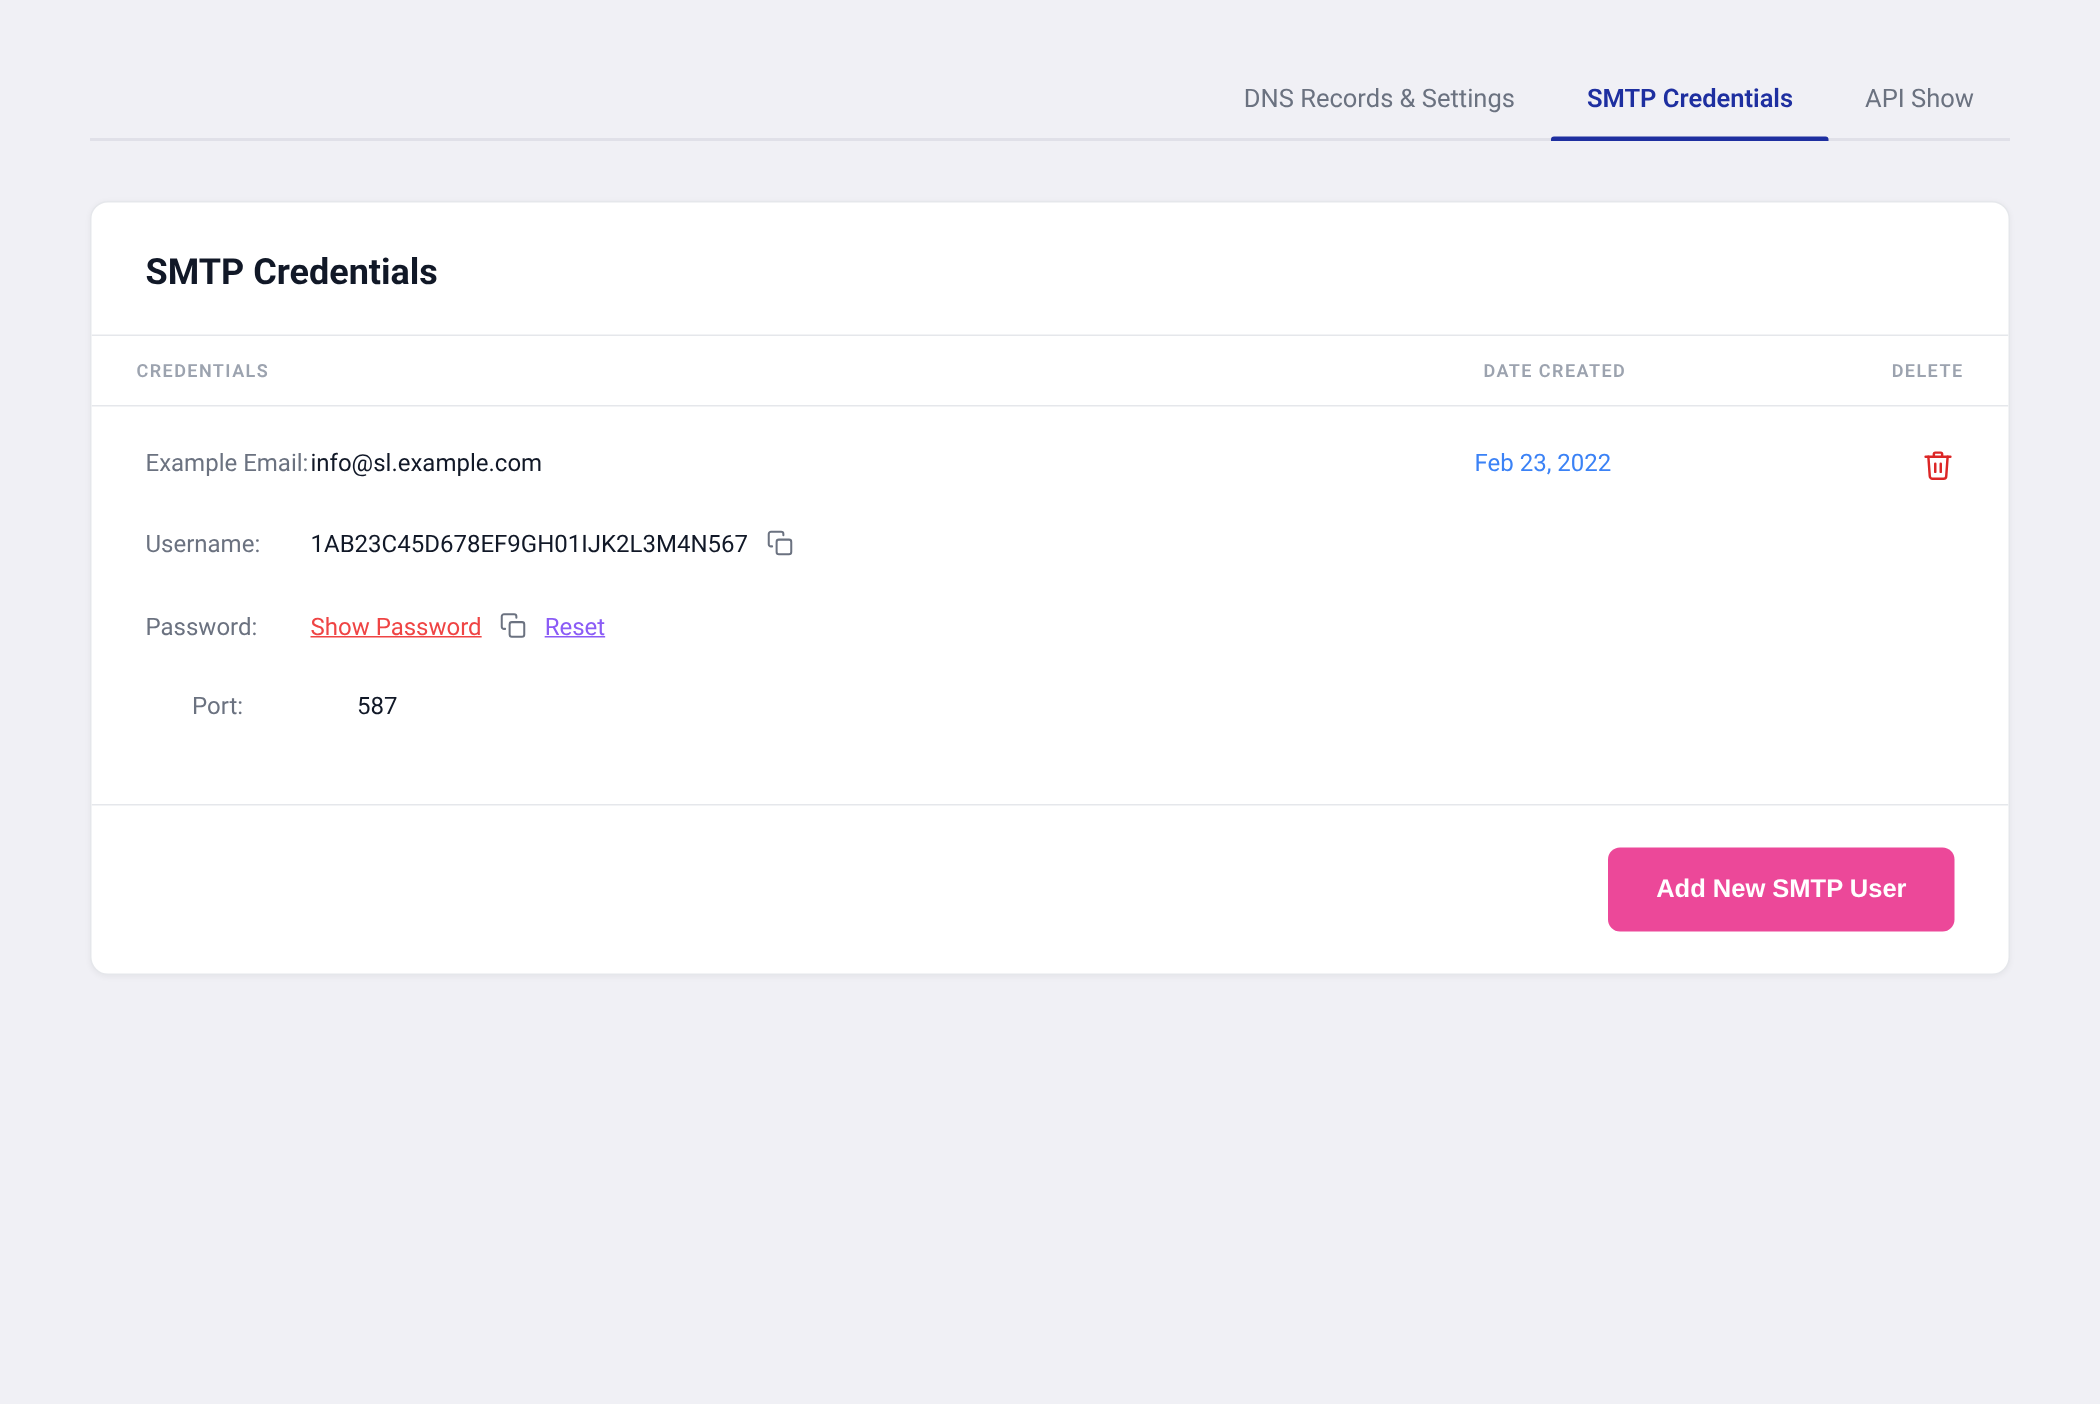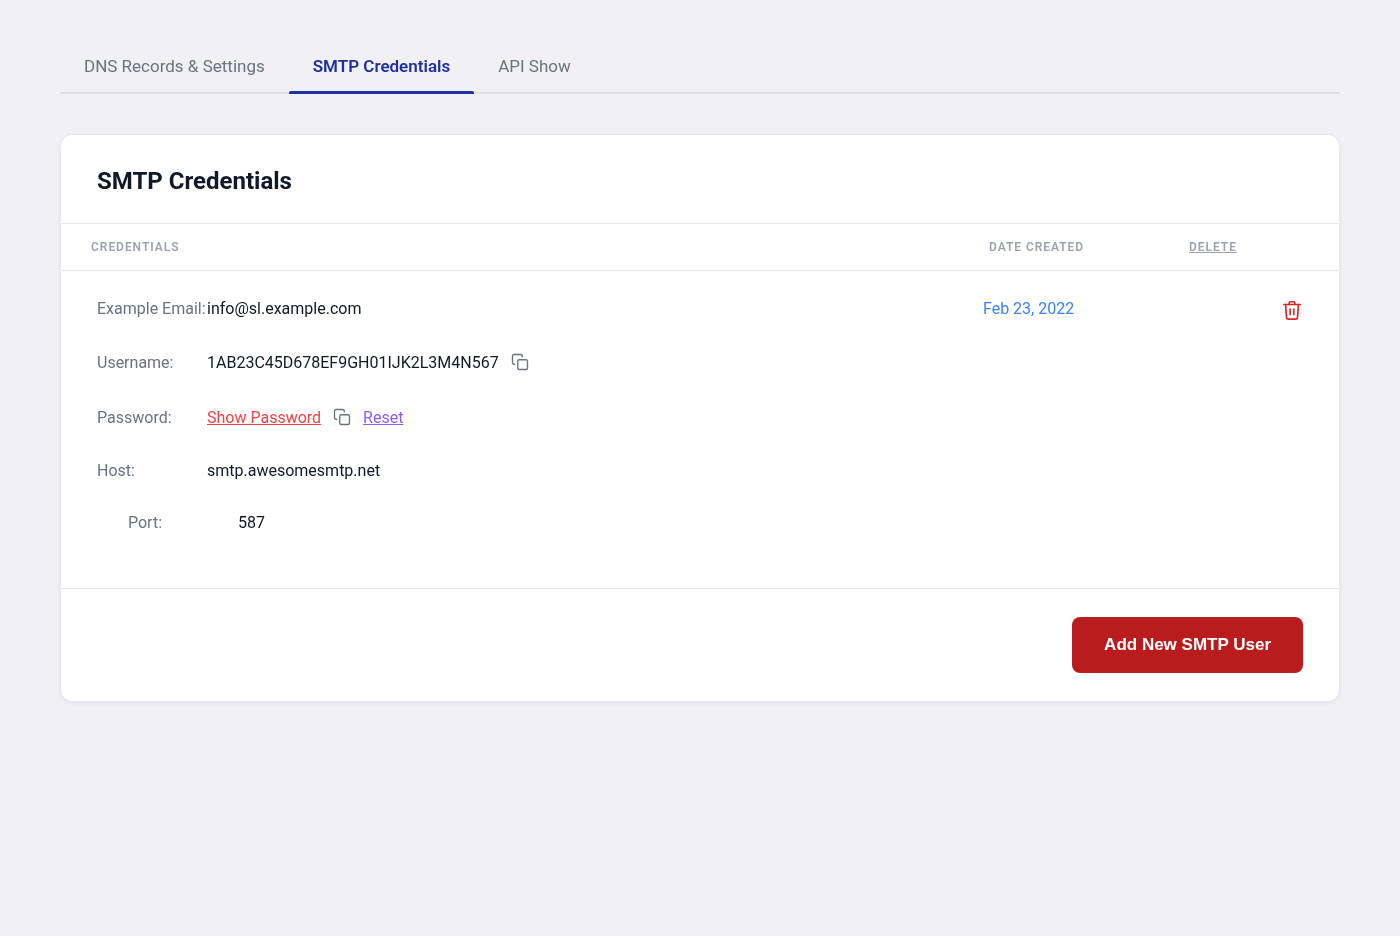--- a/index.html
+++ b/index.html
@@ -23,20 +23,21 @@
       width: 100%;
       max-width: 1300px;
     }
 
     
     .tabs {
       display: flex;
       align-items: center;
       border-bottom: 2px solid #e0e0e8;
       margin-bottom: 40px;
+      justify-content: flex-end;
     }
 
     .tab-item {
       padding: 16px 24px;
       font-size: 17px;
       color: #6b7280;
       cursor: pointer;
       text-decoration: none;
       font-weight: 400;
       position: relative;
@@ -89,22 +90,21 @@
 
     .col-header {
       font-size: 12px;
       font-weight: 600;
       color: #9ca3af;
       letter-spacing: 0.08em;
       text-transform: uppercase;
     }
 
     .col-header.right {
-      text-align: left;
-      text-decoration: underline;
+      text-align: right;
     }
 
     
     .table-body {
       padding: 28px 36px 36px;
       border-bottom: 1px solid #e5e7eb;
     }
 
     .credential-row {
       display: flex;
@@ -195,21 +195,21 @@
     }
 
     
     .card-footer {
       padding: 28px 36px;
       display: flex;
       justify-content: flex-end;
     }
 
     .add-btn {
-      background-color: #b91c1c;
+      background-color: #ec4899;
       color: #ffffff;
       border: none;
       border-radius: 8px;
       padding: 18px 32px;
       font-size: 17px;
       font-weight: 700;
       cursor: pointer;
       white-space: nowrap;
     }
 
@@ -282,24 +282,20 @@
               <button class="copy-icon-btn" title="Copy password">
                 <svg class="copy-svg" viewBox="0 0 24 24" stroke-width="1.8" stroke-linecap="round" stroke-linejoin="round">
                   <rect x="9" y="9" width="13" height="13" rx="2" ry="2"></rect>
                   <path d="M5 15H4a2 2 0 0 1-2-2V4a2 2 0 0 1 2-2h9a2 2 0 0 1 2 2v1"></path>
                 </svg>
               </button>
               <button class="reset-link">Reset</button>
             </span>
           </div>
 
-          <div class="credential-row">
-            <span class="cred-label">Host:</span>
-            <span class="cred-value">smtp.awesomesmtp.net</span>
-          </div>
 
           <div class="credential-row">
             <span class="cred-label">Port:</span>
             <span class="cred-value">587</span>
           </div>
 
         </div>
 
         <div class="date-created">Feb 23, 2022</div>
 

